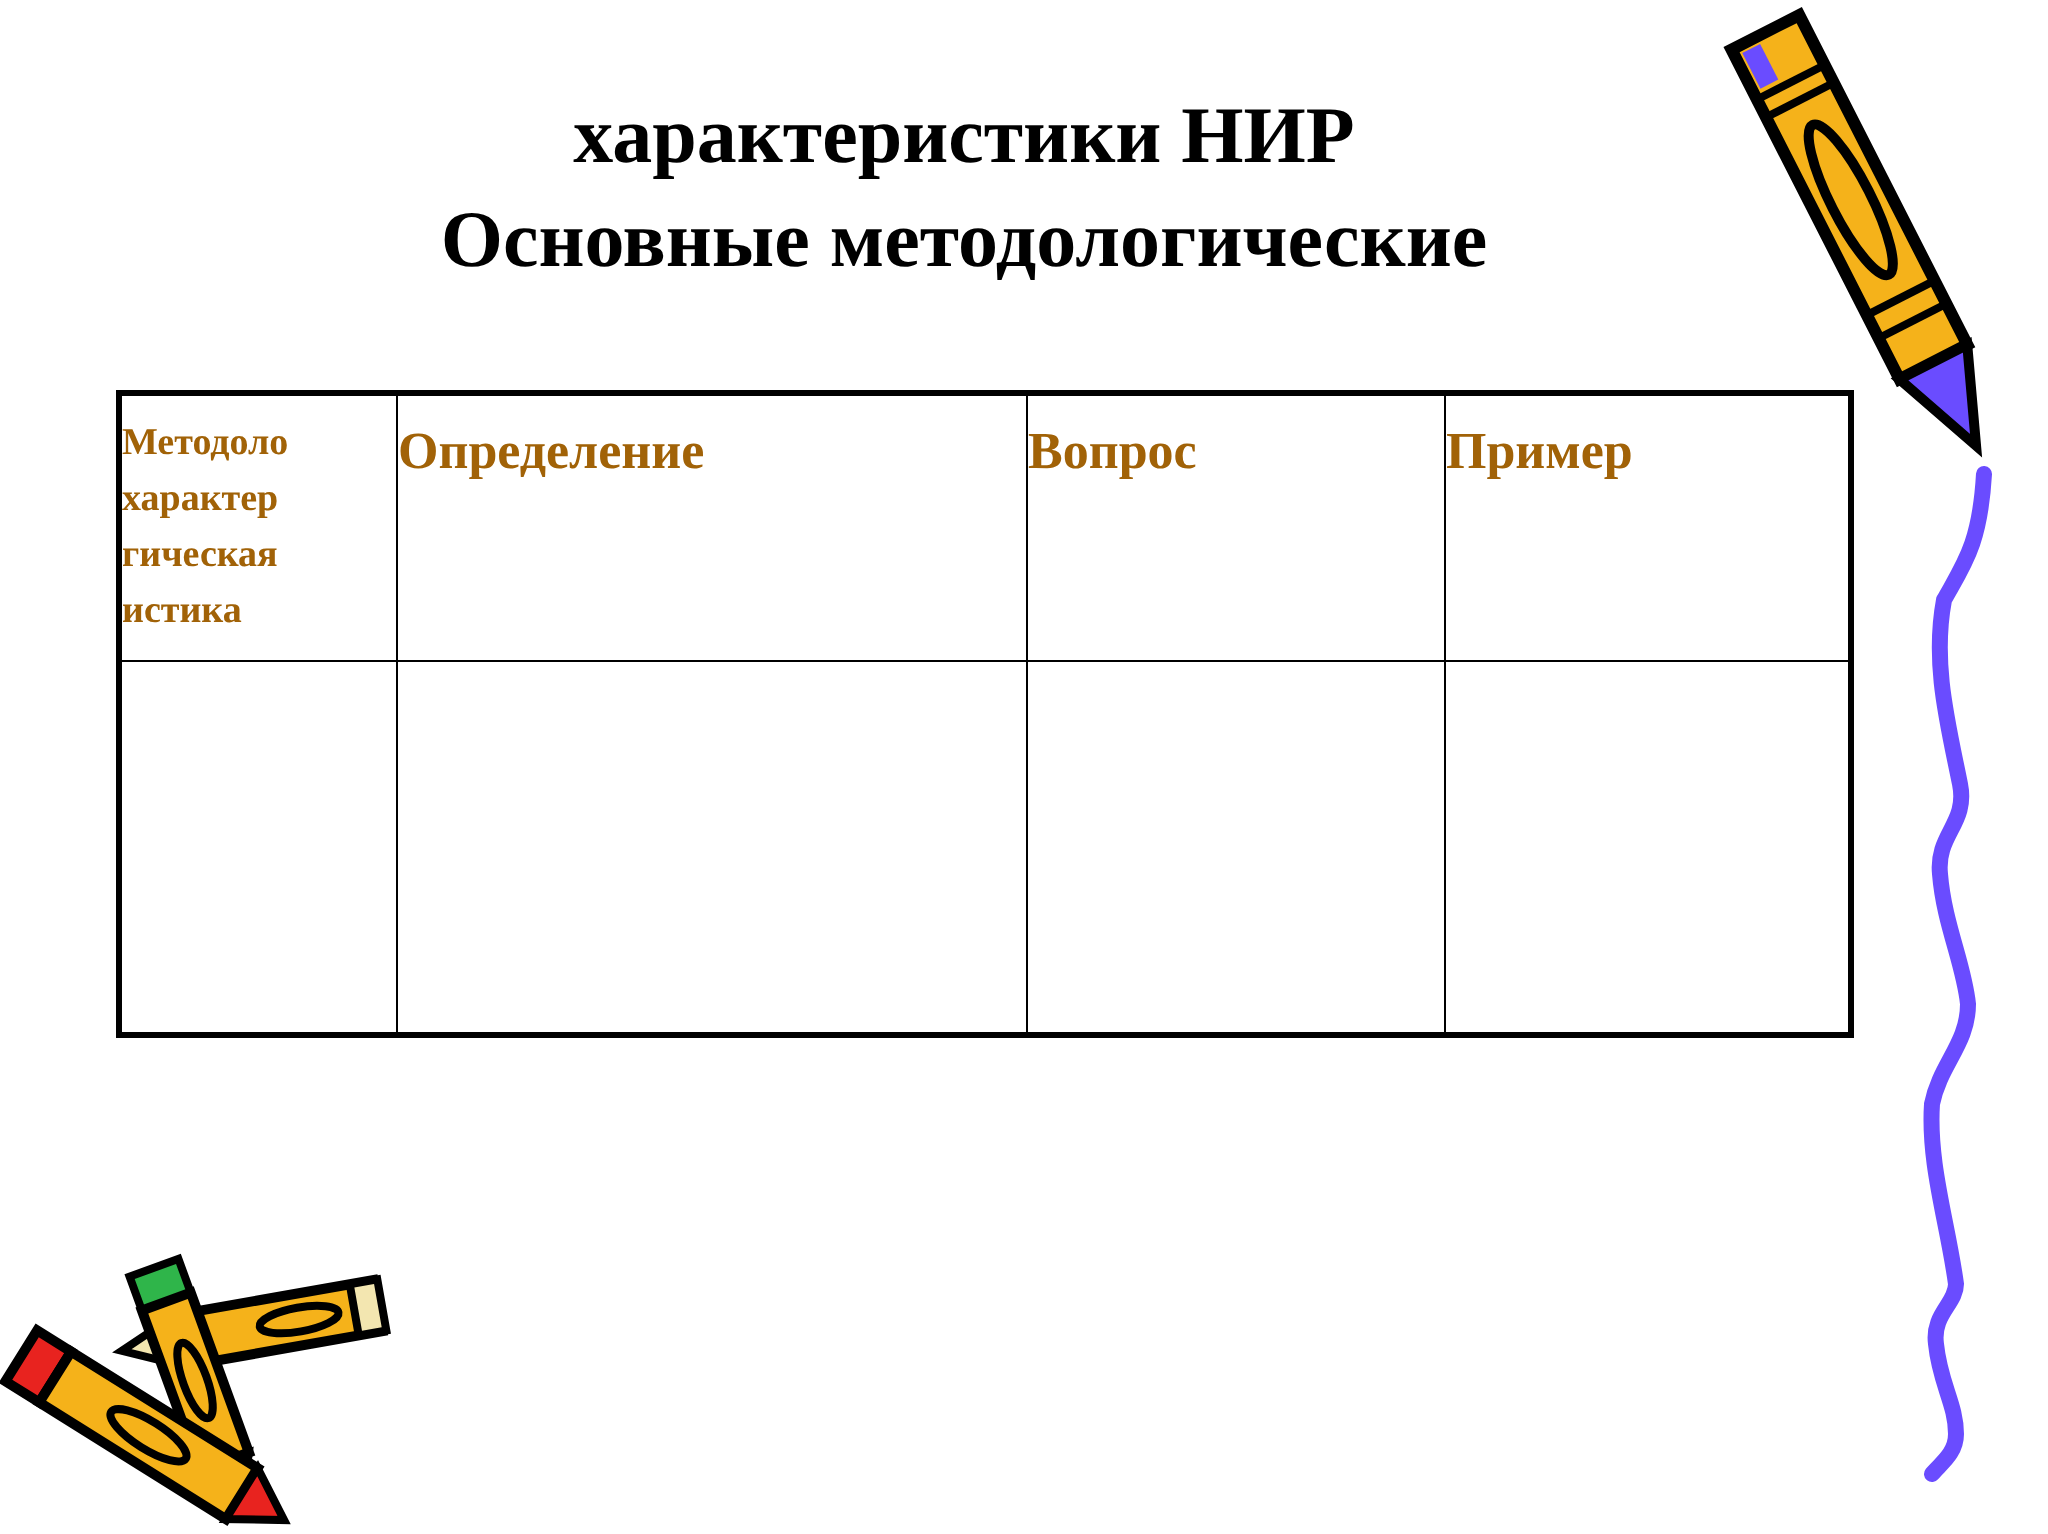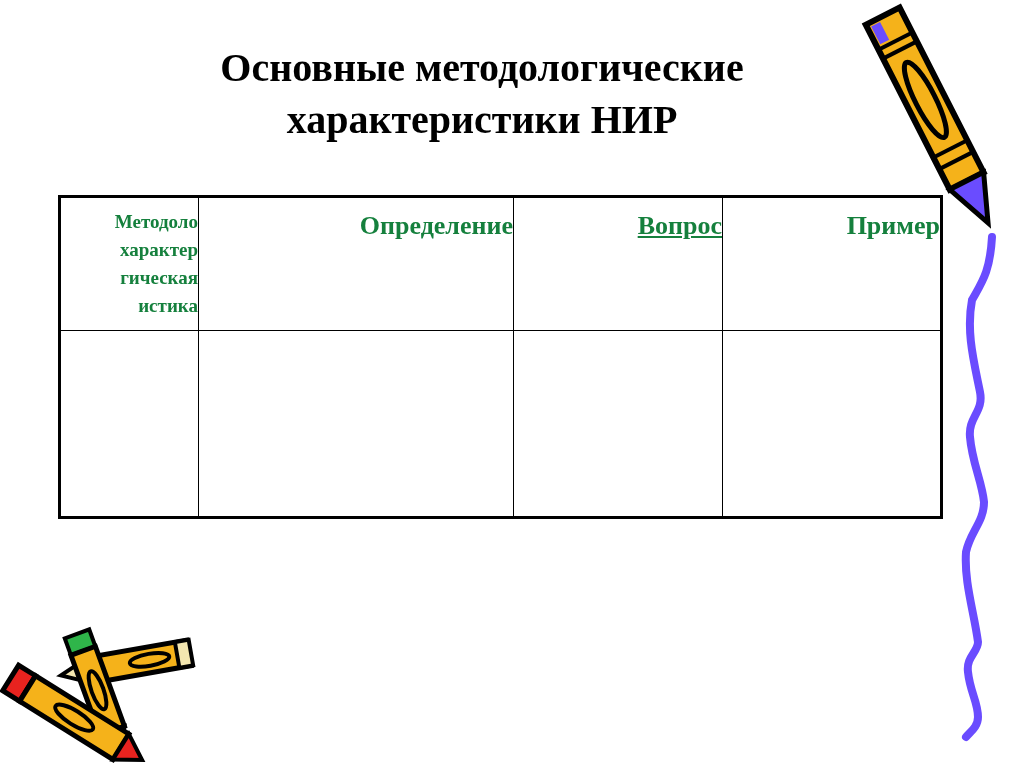--- a/index.html
+++ b/index.html
@@ -2,46 +2,46 @@
 <html><head>
 <meta charset="utf-8">
 <style>
   html, body { margin:0; padding:0; }
   body { width:1024px; height:767px; background:#ffffff; position:relative; overflow:hidden;
          font-family:"Liberation Serif", "DejaVu Serif", serif; }
   .title { position:absolute; left:120px; top:42px; width:724px; text-align:center;
            font-weight:bold; font-size:40px; line-height:52px; color:#000; }
   table.grid { position:absolute; left:58px; top:195px; border-collapse:collapse;
                border:3px solid #000; }
-  table.grid td { border:1.5px solid #000; vertical-align:top; text-align:right; padding:0;
-                  font-weight:bold; color:#15803d; }
+  table.grid td { border:1.5px solid #000; vertical-align:top; text-align:left; padding:0;
+                  font-weight:bold; color:#a16207; }
   .h1 { font-size:19px; line-height:28px; padding-top:10px !important; }
   .hh { font-size:26px; line-height:32px; padding-top:12px !important; }
   .deco { position:absolute; }
 </style>
 </head>
 <body>
 
 <div class="title">
+  <div>характеристики НИР</div>
   <div>Основные методологические</div>
-  <div>характеристики НИР</div>
 </div>
 
 <table class="grid">
   <tbody>
       <tr style="height:134px;">
     <td class="h1" style="width:137px;">
       <div>Методоло</div>
       <div>характер</div>
       <div>гическая</div>
       <div>истика</div>
     </td>
     <td class="hh" style="width:314px;">Определение</td>
-    <td class="hh" style="width:208px;text-decoration:underline;">Вопрос</td>
-    <td class="hh" style="width:201px;padding-left:16px;">Пример</td>
+    <td class="hh" style="width:208px;">Вопрос</td>
+    <td class="hh" style="width:201px;">Пример</td>
   </tr>
   <tr style="height:187px;">
     <td></td>
     <td></td>
     <td></td>
     <td></td>
   </tr>
 </tbody>
   </table>
 

